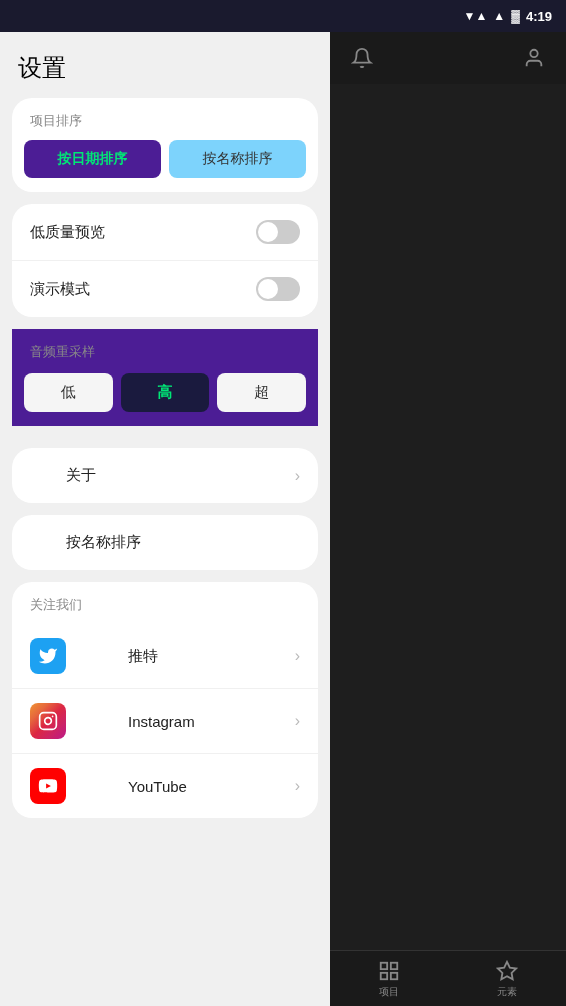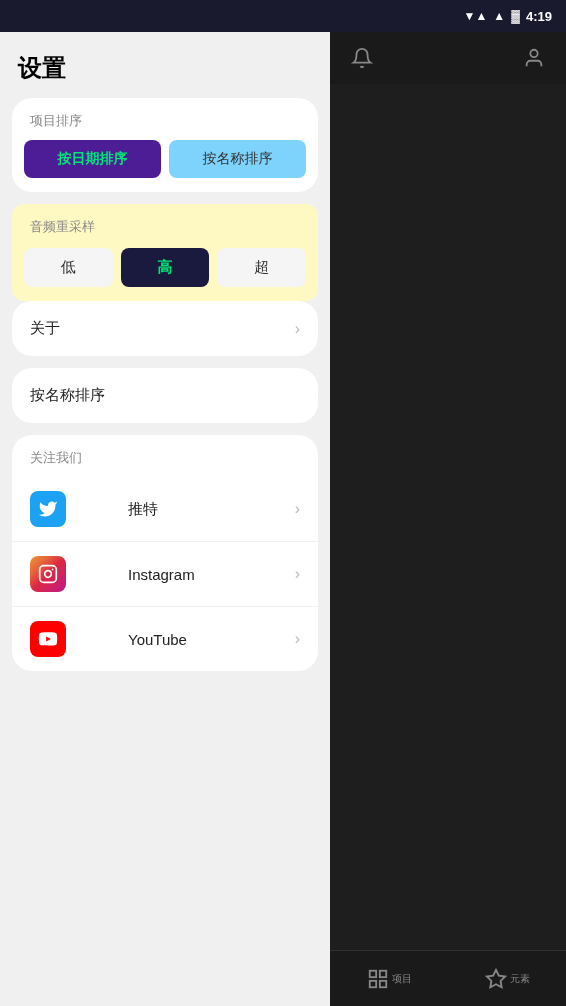--- a/index.html
+++ b/index.html
@@ -36,21 +36,21 @@
     .settings-panel {
       width: 330px;
       height: 1006px;
       background: #f0f0f0;
       padding-top: 32px;
       overflow-y: auto;
     }
 
     .settings-title {
       font-size: 24px;
-      font-weight: bold;
+      font-weight: normal;
       color: #000;
       padding: 20px 18px 14px 18px;
     }
 
     .card {
       background: #fff;
       border-radius: 20px;
       margin: 0 12px 12px 12px;
       overflow: hidden;
     }
@@ -114,23 +114,23 @@
       height: 20px;
       background: white;
       border-radius: 50%;
       top: 2px;
       left: 2px;
       transition: left 0.2s;
     }
 
     
     .resample-card {
-      background: #fef9c3;
-      border-radius: 12px;
-      margin: 0 12px 0 12px;
+      background: #4c1d95;
+      border-radius: 0;
+      margin: 0 12px 22px 12px;
       padding: 14px 12px;
     }
     .resample-label {
       font-size: 13px;
       color: #888;
       margin-bottom: 12px;
       padding-left: 6px;
     }
     .resample-buttons {
       display: flex;
@@ -159,20 +159,21 @@
     .nav-row {
       display: flex;
       align-items: center;
       justify-content: space-between;
       padding: 18px 18px;
       cursor: pointer;
     }
     .nav-row-label {
       font-size: 15px;
       color: #222;
+      margin-left: 36px;
     }
     .nav-arrow {
       color: #bbb;
       font-size: 16px;
     }
 
     
     .social-section-label {
       font-size: 13px;
       color: #888;
@@ -262,21 +263,21 @@
       width: 236px;
       height: 56px;
       background: #1a1a1a;
       display: flex;
       align-items: center;
       justify-content: space-around;
       border-top: 1px solid #333;
     }
     .bottom-nav-item {
       display: flex;
-      flex-direction: row;
+      flex-direction: column;
       align-items: center;
       gap: 2px;
       cursor: pointer;
     }
     .bottom-nav-icon {
       width: 24px;
       height: 24px;
       display: flex;
       align-items: center;
       justify-content: center;
@@ -302,20 +303,30 @@
   <div class="settings-title">设置</div>
 
   <div class="card">
     <div class="card-section-label">项目排序</div>
     <div class="sort-buttons">
       <button class="sort-btn active">按日期排序</button>
       <button class="sort-btn inactive">按名称排序</button>
     </div>
   </div>
 
+  <div class="card">
+    <div class="toggle-row">
+      <span class="toggle-label">低质量预览</span>
+      <div class="toggle-switch"></div>
+    </div>
+    <div class="toggle-row">
+      <span class="toggle-label">演示模式</span>
+      <div class="toggle-switch"></div>
+    </div>
+  </div>
 
   <div class="resample-card">
     <div class="resample-label">音频重采样</div>
     <div class="resample-buttons">
       <button class="resample-btn inactive">低</button>
       <button class="resample-btn active">高</button>
       <button class="resample-btn inactive">超</button>
     </div>
   </div>
 

